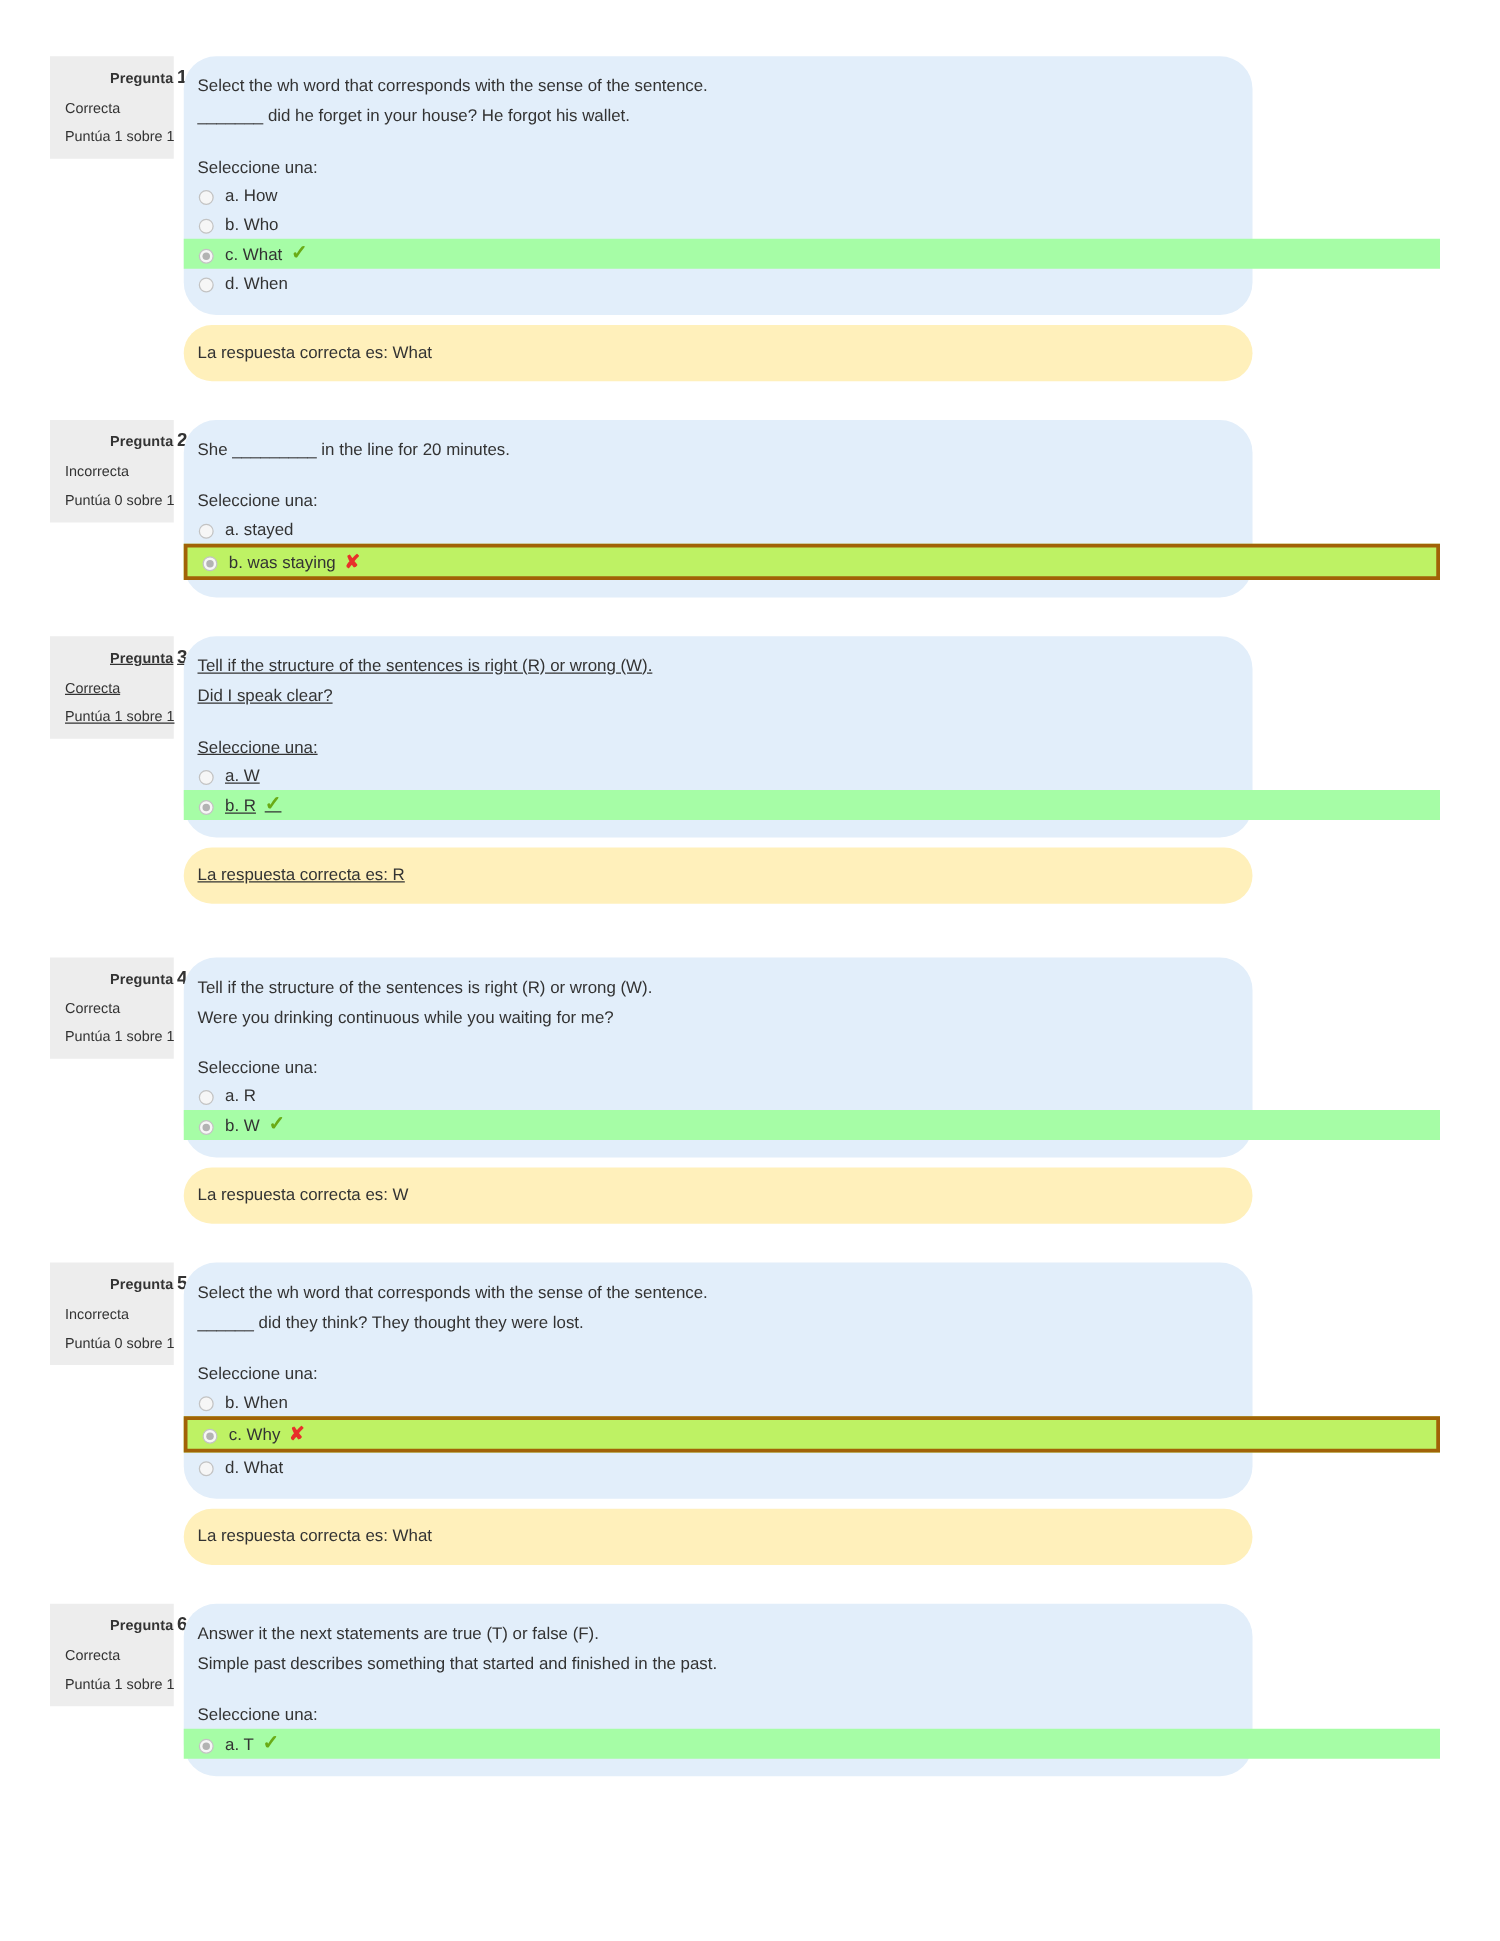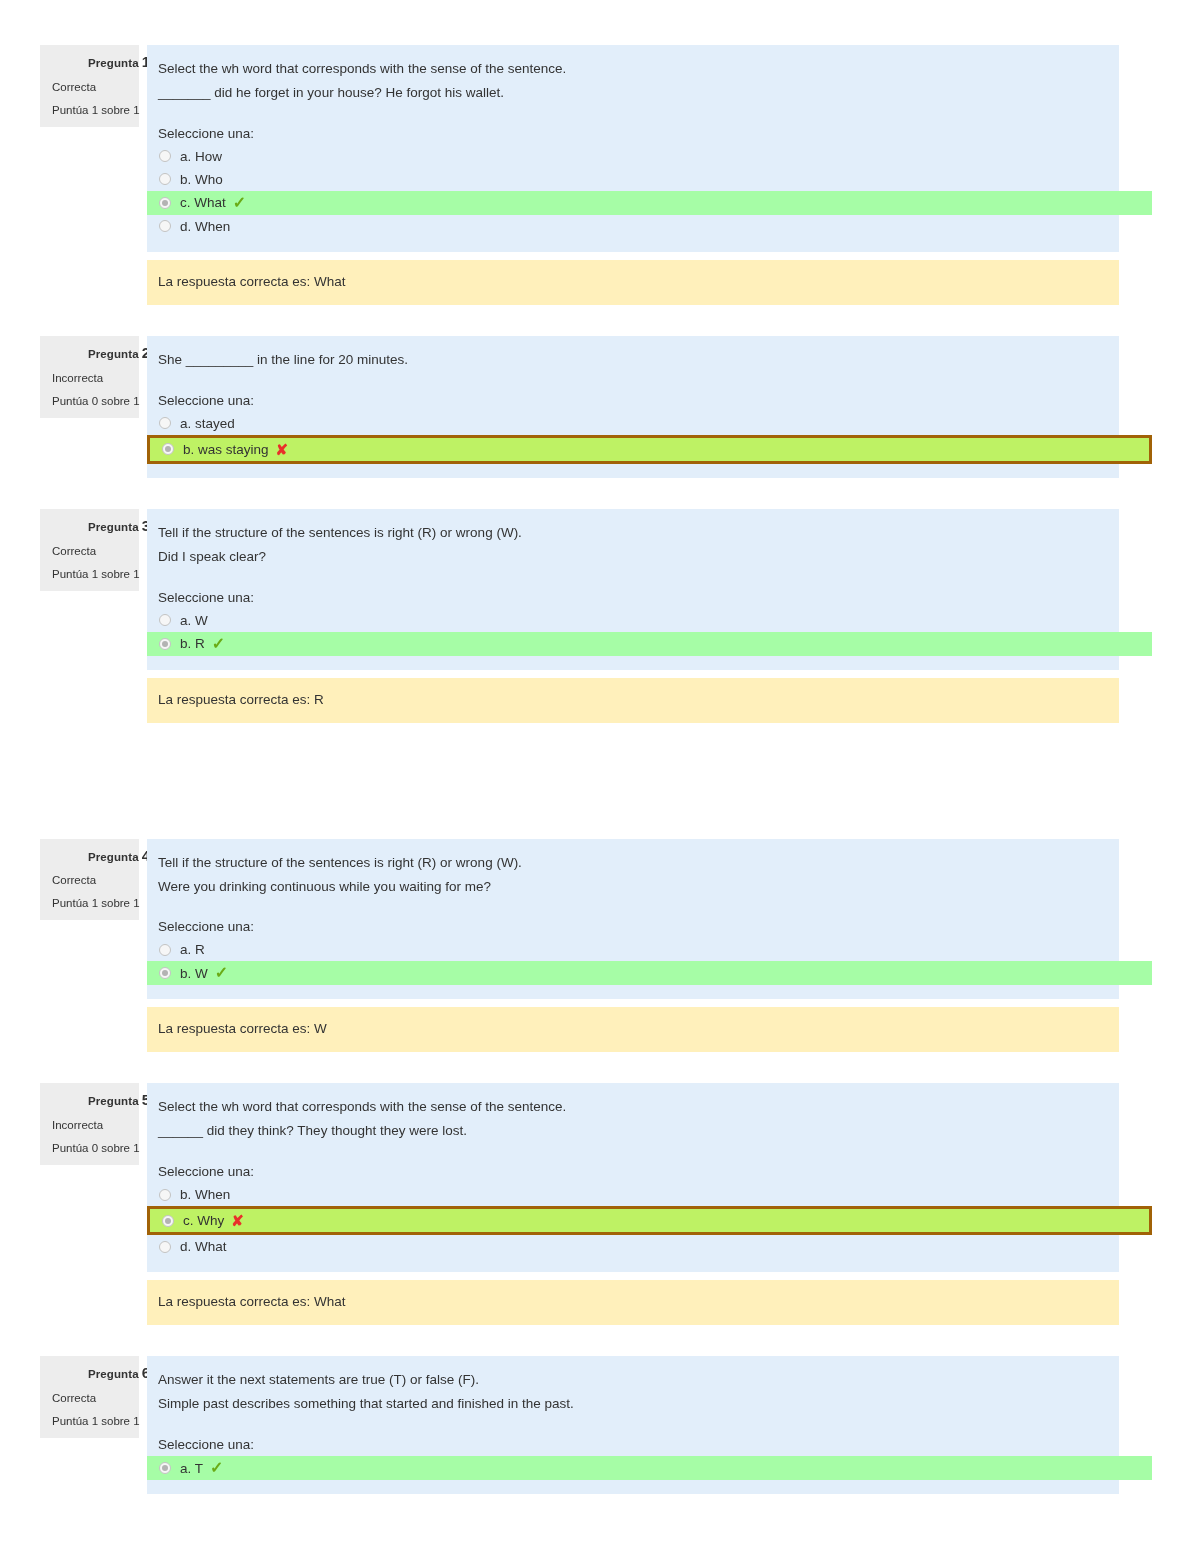--- a/index.html
+++ b/index.html
@@ -22,21 +22,21 @@
     padding: 45px 48px 0 40px;
   }
 
   
   .question {
     display: flex;
     align-items: flex-start;
     width: 1112px;
     margin-bottom: 31px;
   }
-  .question.gap-after { margin-bottom: 116px; }
+  .question.gap-after { margin-bottom: 43px; text-decoration: underline; }
 
   
   .q-info {
     width: 99px;
     flex: 0 0 99px;
     background: #ededed;
     padding: 9px 10px 11px 12px;
     align-self: flex-start;
     line-height: 1.05;
   }
@@ -95,21 +95,21 @@
     margin: 22px 0 4px 0;
   }
 
   .answer-list {
     list-style: none;
     margin: 0;
     padding: 0;
   }
   .answer {
     display: flex;
-    align-items: center;
+    align-items: flex-end;
     font-size: 13.5px;
     color: #333;
     padding: 4px 8px 4px 12px;
     margin: 0;
     min-height: 23px;
     background: transparent;
   }
   .answer.correct { background: #a6fda6; }
   .answer.incorrect {
     background: #bef264;
@@ -150,21 +150,21 @@
 
   .feedback {
     background: #fff0bb;
     font-size: 13.5px;
     color: #333;
     padding: 14px 12px 16px 11px;
     margin-top: 8px;
   }
 
   
-  .q-content, .feedback { width: 972px; }
+  .q-content, .feedback { width: 855px; border-radius: 26px; }
   .answer.correct, .answer.incorrect { width: 1005px; margin-left: 0; }
 </style>
 </head>
 <body>
 
 <div class="quiz-page" id="quiz-root">
     <div class="question">
       <div class="q-info">
         <div class="q-no"><span>Pregunta</span><span class="num">1</span></div>
         <div class="q-state">Correcta</div>

